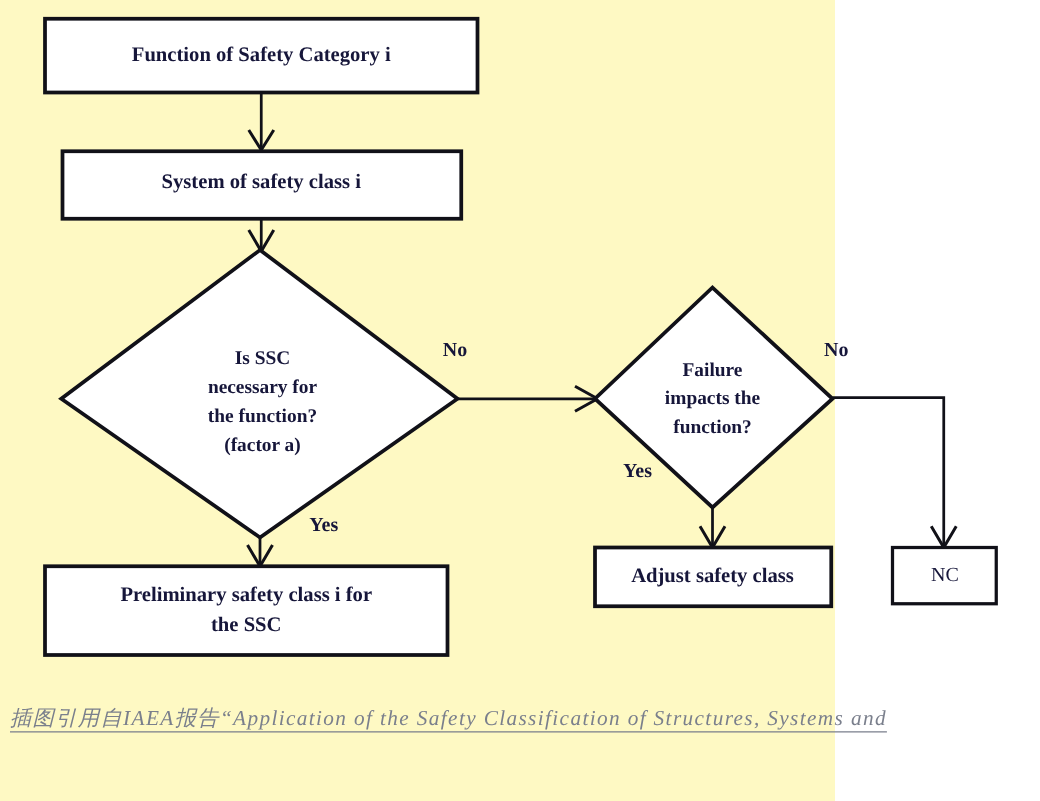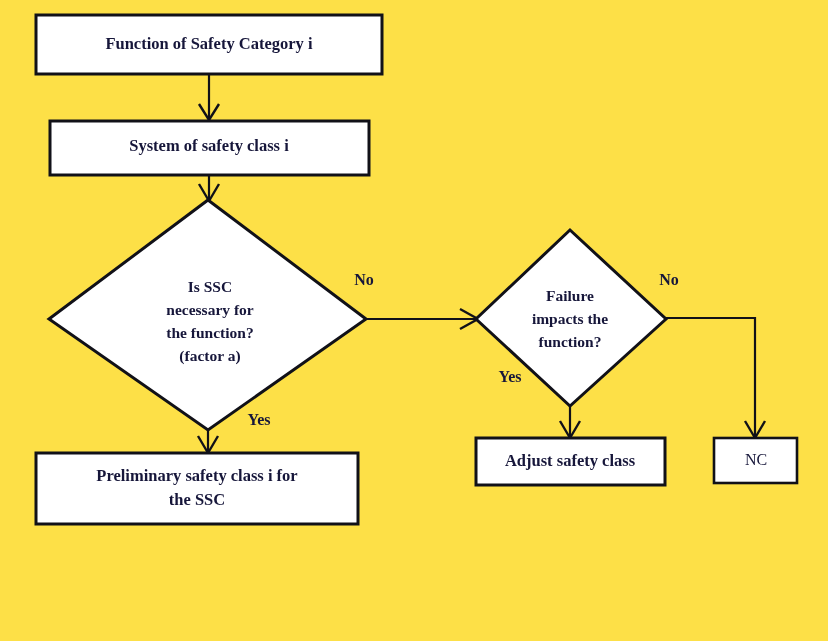--- a/index.html
+++ b/index.html
@@ -10,23 +10,23 @@
   }
   body {
     width: 832px;
     height: 641px;
     font-family: "Liberation Serif", "DejaVu Serif", serif;
     overflow: hidden;
     position: relative;
   }
   #figure-root {
     position: relative;
-    width: 828px;
+    width: 668px;
     height: 641px;
-    background: #fde047;
+    background: #fef9c3;
   }
   #flow-svg {
     position: absolute;
     left: 0;
     top: 0;
     width: 832px;
     height: 545px;
     display: block;
   }
   .node-shape {
@@ -173,15 +173,16 @@
     </g>
 
     <g>
       <rect class="node-shape thin" x="714" y="438" width="83" height="45"></rect>
       <text class="node-text plain" x="756" y="461">NC</text>
     </g>
 
   </svg>
 
   <div class="caption">
+    <span class="cap-line">插图引用自IAEA报告“Application of the Safety Classification of Structures, Systems and</span>
   </div>
 
 </div>
 
 </body></html>

